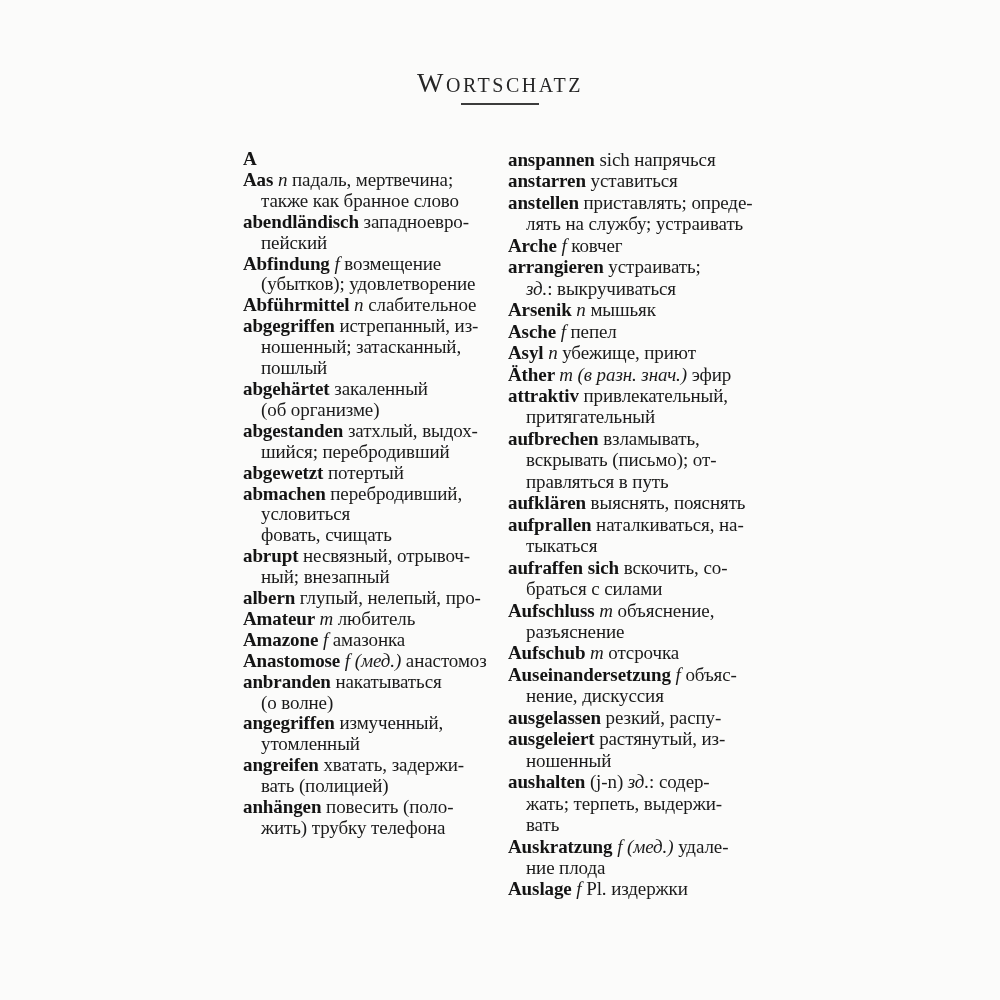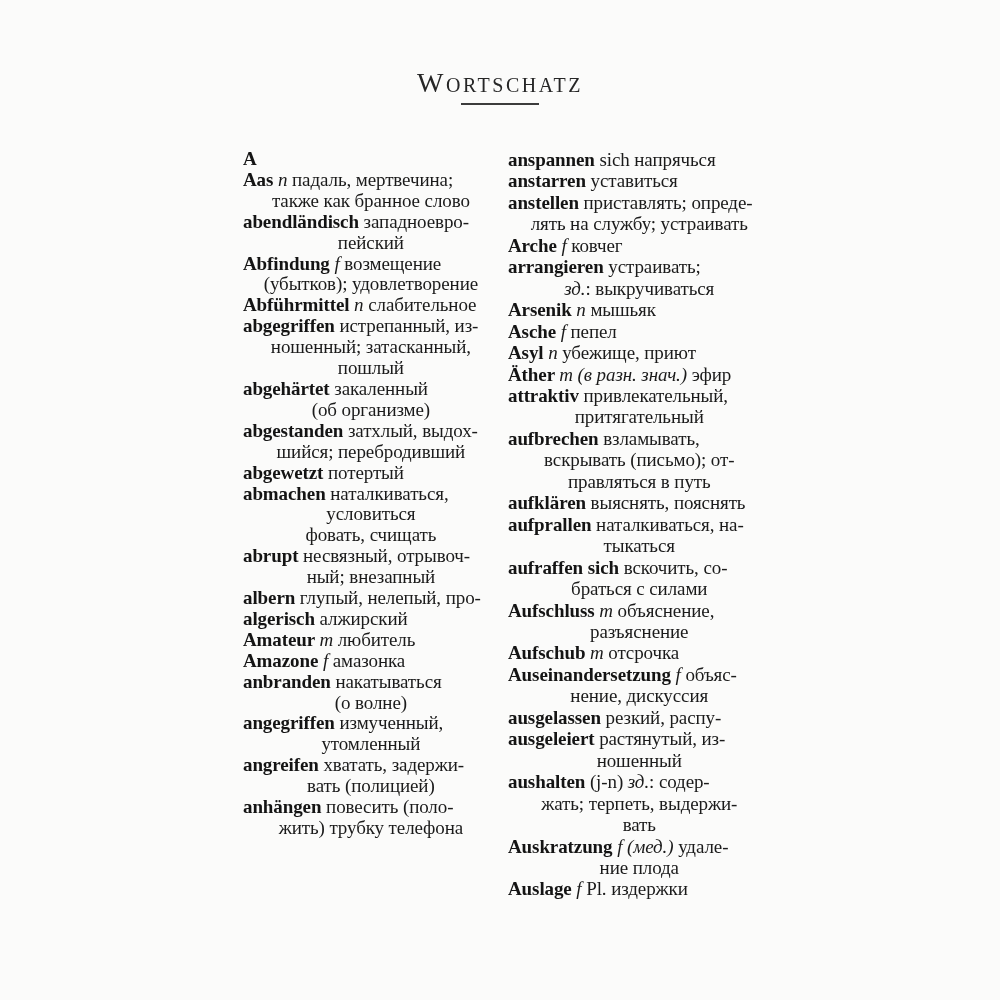--- a/index.html
+++ b/index.html
@@ -43,21 +43,21 @@
   }
   .col {
     position: absolute;
     top: 149px;
     font-size: 19px;
     letter-spacing: -0.1px;
   }
   .col-left  { left: 243px; line-height: 20.9px;  }
   .col-right { left: 508px; line-height: 21.45px; }
   .line { white-space: pre; }
-  .line.indent { padding-left: 18px; text-align: center; }
+  .line.indent { padding-left: 18px; }
   .seg-b { font-weight: 700; color: #141414; }
   .seg-i { font-style: italic; }
   .seg-r { font-style: normal; }
 </style>
 </head>
 <body style="background: rgb(251, 251, 250);">
 
 <div class="page" style="color: rgb(27, 27, 27);">
   <h1 class="page-title">Wortschatz</h1>
   <div class="title-divider" style="background: rgb(60, 60, 60);"></div>
@@ -71,29 +71,29 @@
       <div class="line indent"><span class="seg-r">(убытков); удовлетворение</span></div>
       <div class="line"><span class="seg-b">Abführmittel </span><span class="seg-i">n </span><span class="seg-r">слабительное</span></div>
       <div class="line"><span class="seg-b">abgegriffen </span><span class="seg-r">истрепанный, из-</span></div>
       <div class="line indent"><span class="seg-r">ношенный; затасканный,</span></div>
       <div class="line indent"><span class="seg-r">пошлый</span></div>
       <div class="line"><span class="seg-b">abgehärtet </span><span class="seg-r">закаленный</span></div>
       <div class="line indent"><span class="seg-r">(об организме)</span></div>
       <div class="line"><span class="seg-b">abgestanden </span><span class="seg-r">затхлый, выдох-</span></div>
       <div class="line indent"><span class="seg-r">шийся; перебродивший</span></div>
       <div class="line"><span class="seg-b">abgewetzt </span><span class="seg-r">потертый</span></div>
-      <div class="line"><span class="seg-b">abmachen </span><span class="seg-r">наталкиваться,</span></div>
+      <div class="line"><span class="seg-b">abmachen </span><span class="seg-r">перебродивший,</span></div>
       <div class="line indent"><span class="seg-r">условиться</span></div>
       <div class="line indent"><span class="seg-r">фовать, счищать</span></div>
       <div class="line"><span class="seg-b">abrupt </span><span class="seg-r">несвязный, отрывоч-</span></div>
       <div class="line indent"><span class="seg-r">ный; внезапный</span></div>
       <div class="line"><span class="seg-b">albern </span><span class="seg-r">глупый, нелепый, про-</span></div>
-      <div class="line"><span class="seg-b">algerisch </span><span class="seg-r">алжирский</span></div>
       <div class="line"><span class="seg-b">Amateur </span><span class="seg-i">m </span><span class="seg-r">любитель</span></div>
       <div class="line"><span class="seg-b">Amazone </span><span class="seg-i">f </span><span class="seg-r">амазонка</span></div>
+      <div class="line"><span class="seg-b">Anastomose </span><span class="seg-i">f </span><span class="seg-i">(мед.)</span><span class="seg-r"> анастомоз</span></div>
       <div class="line"><span class="seg-b">anbranden </span><span class="seg-r">накатываться</span></div>
       <div class="line indent"><span class="seg-r">(о волне)</span></div>
       <div class="line"><span class="seg-b">angegriffen </span><span class="seg-r">измученный,</span></div>
       <div class="line indent"><span class="seg-r">утомленный</span></div>
       <div class="line"><span class="seg-b">angreifen </span><span class="seg-r">хватать, задержи-</span></div>
       <div class="line indent"><span class="seg-r">вать (полицией)</span></div>
       <div class="line"><span class="seg-b">anhängen </span><span class="seg-r">повесить (поло-</span></div>
       <div class="line indent"><span class="seg-r">жить) трубку телефона</span></div>
     </div>
   <div class="col col-right" id="col-right">

